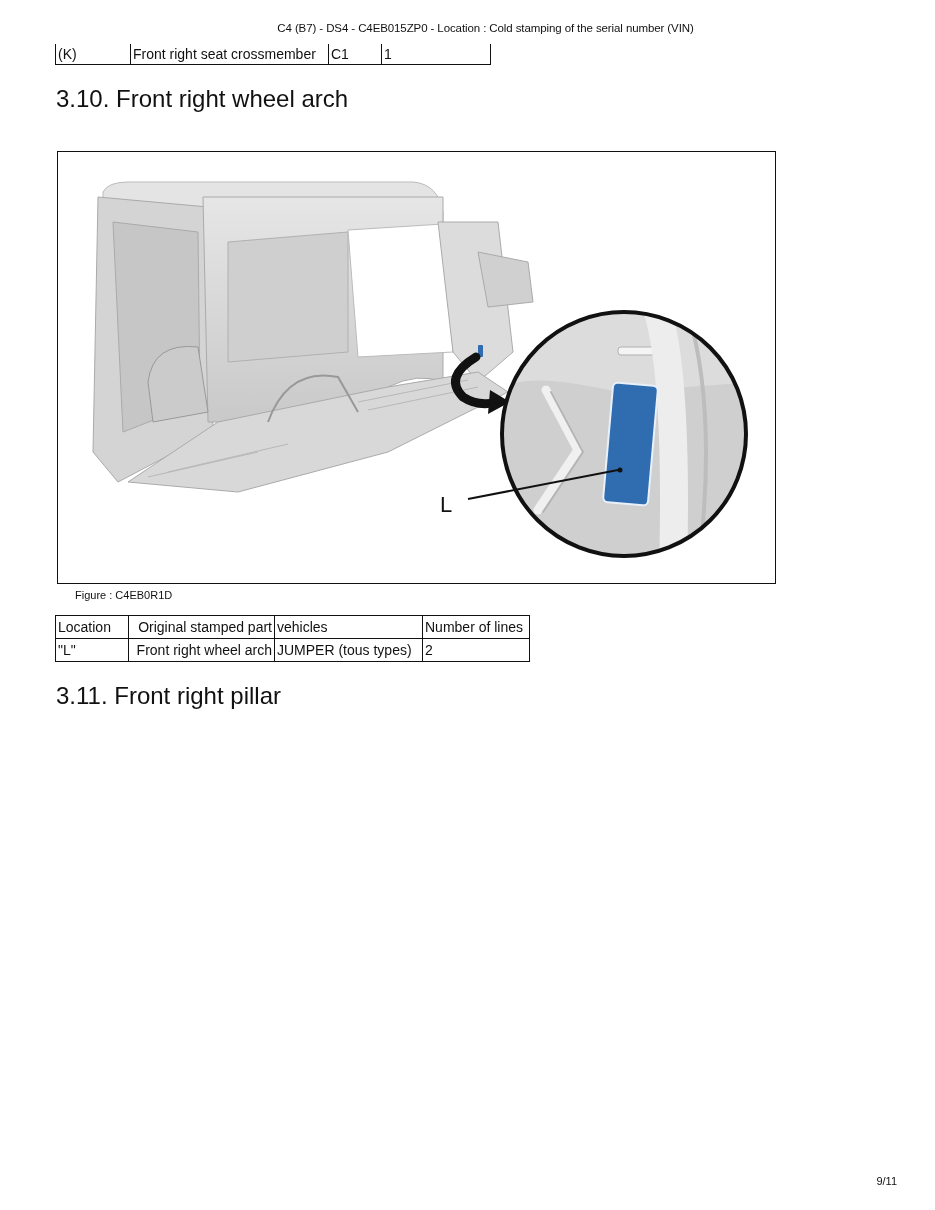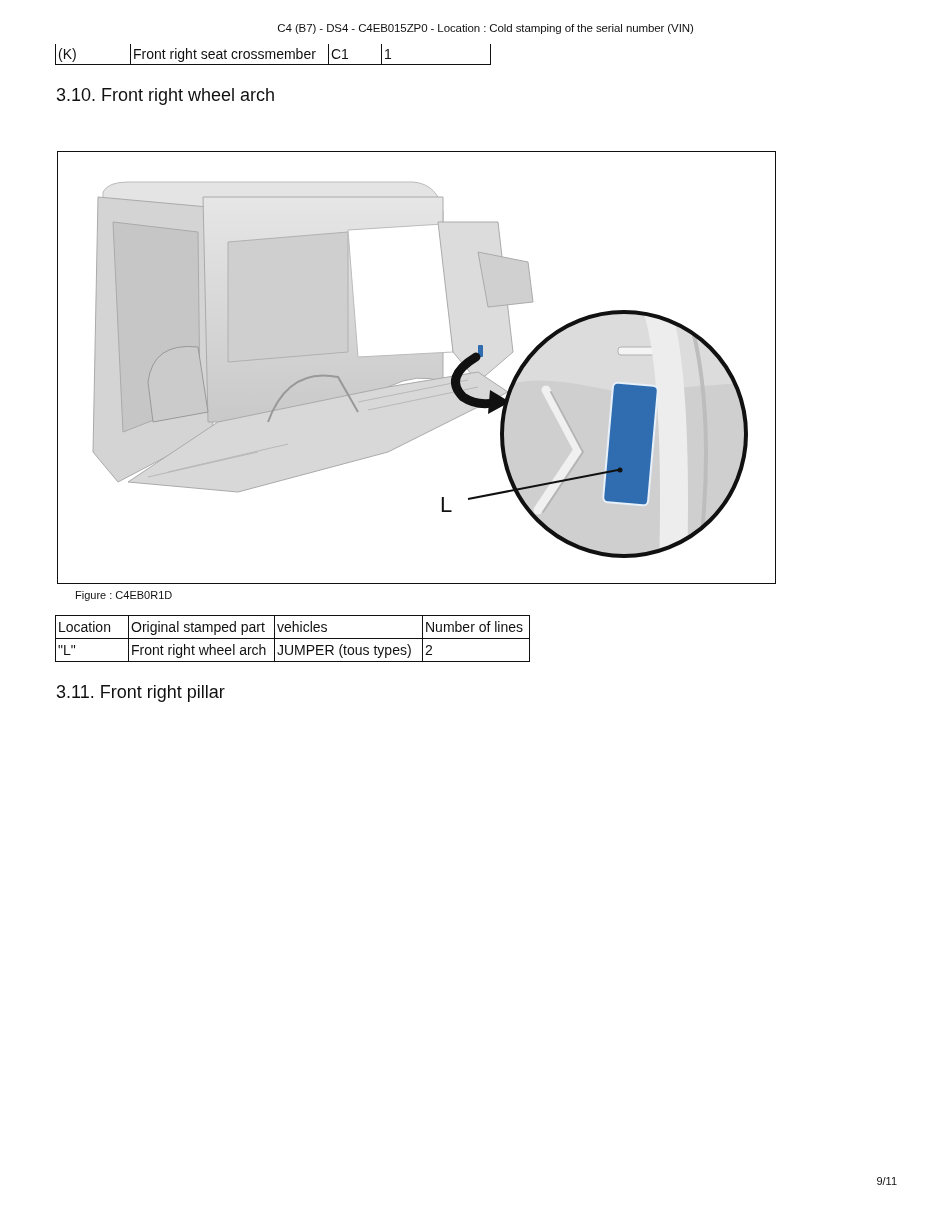--- a/index.html
+++ b/index.html
@@ -17,37 +17,37 @@
       height: 20px; padding: 0 2px; border-left: 1px solid #111; border-bottom: 1px solid #111;
       white-space: nowrap; vertical-align: middle;
     }
     .top-table td:last-child { border-right: 1px solid #111; }
     .top-table td.c0 { width: 70px; }
     .top-table td.c1 { width: 193px; }
     .top-table td.c2 { width: 48px; }
     .top-table td.c3 { width: 104px; }
 
     .section-title {
-      position: absolute; left: 56px; font-size: 18px; font-weight: normal; margin: 0;
+      position: absolute; left: 56px; font-size: 24px; font-weight: normal; margin: 0;
     }
     .st1 { top: 85px; }
     .st2 { top: 682px; text-align: right; }
 
     .figure-frame {
       position: absolute; left: 57px; top: 151px; width: 717px; height: 431px;
       border: 1px solid #111; background: #fff; overflow: hidden;
     }
     .figure-caption { position: absolute; left: 56px; top: 589px; font-size: 11px; padding-left: 19px; }
 
     .ref-table { left: 55px; top: 615px; }
     .ref-table td {
       border: 1px solid #111; height: 22px; padding: 0 2px; white-space: nowrap; vertical-align: middle;
     }
     .ref-table td.c0 { width: 68px; }
-    .ref-table td.c1 { width: 141px; }
+    .ref-table td.c1 { width: 141px; text-align: right; }
     .ref-table td.c2 { width: 143px; }
     .ref-table td.c3 { width: 102px; }
 
     .page-number { position: absolute; right: 38px; top: 1175px; font-size: 11px; }
   </style>
 </head>
 <body>
 
 <div class="page-header">C4 (B7) - DS4 - C4EB015ZP0 - Location : Cold stamping of the serial number (VIN)</div>
 

